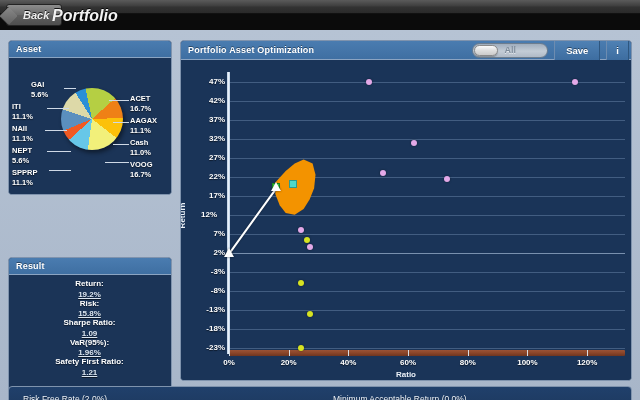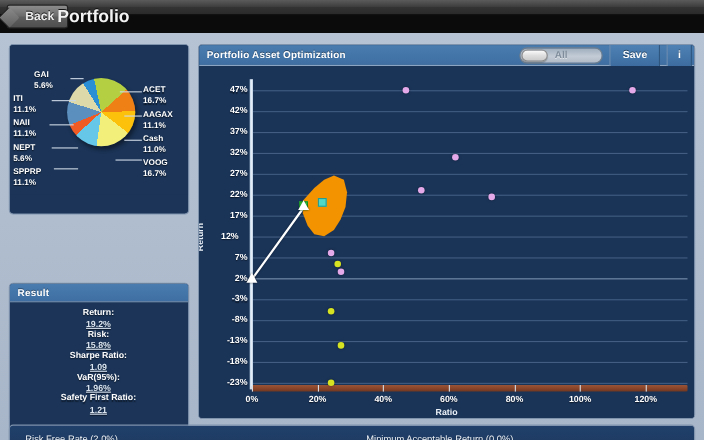--- a/index.html
+++ b/index.html
@@ -9,20 +9,21 @@
     font-family: "Liberation Sans", sans-serif;
     background: #0b0b0b;
   }
   #app { position: relative; width: 640px; height: 400px; }
 
   
   .navbar {
     position: absolute; left: 0; top: 0; width: 640px; height: 14px;
     background: linear-gradient(to bottom, #5b5b5b 0%, #3d3d3d 48%, #333333 52%, #2a2a2a 100%);
     border-bottom: 1px solid #111;
+    font-style: italic;
   }
   .back-btn {
     position: absolute; left: 6px; top: 4px; height: 22px;
     padding: 0 12px 0 16px;
     display: flex; align-items: center;
     font-size: 11px; font-weight: bold; color: #ededed;
     text-shadow: 0 -1px 0 rgba(0,0,0,.8);
     background: linear-gradient(to bottom, #8d8d8d 0%, #6b6b6b 48%, #5e5e5e 52%, #4e4e4e 100%);
     border: 1px solid #242424; border-radius: 3px 3px 3px 3px;
     cursor: pointer;
@@ -203,20 +204,23 @@
   <div class="navbar">
     <div class="back-btn">
       <span>Back</span>
     </div>
     <div class="nav-title">Portfolio</div>
   </div>
 
   <div class="page">
 
     <div class="panel" id="asset-panel">
+      <div class="panel-hdr">
+        <span class="panel-hdr-title">Asset</span>
+      </div>
       <div class="panel-body">
         <div class="pie-wrap">
           <div class="pie" id="pie-el" style="background: conic-gradient(from -12deg, rgb(181, 207, 67) 0deg, rgb(181, 207, 67) 60.12deg, rgb(239, 128, 22) 60.12deg, rgb(239, 128, 22) 100.08deg, rgb(252, 193, 10) 100.08deg, rgb(252, 193, 10) 139.68deg, rgb(242, 240, 122) 139.68deg, rgb(242, 240, 122) 199.8deg, rgb(103, 199, 232) 199.8deg, rgb(103, 199, 232) 239.76deg, rgb(240, 90, 35) 239.76deg, rgb(240, 90, 35) 259.92deg, rgb(91, 143, 190) 259.92deg, rgb(91, 143, 190) 299.88deg, rgb(221, 217, 168) 299.88deg, rgb(221, 217, 168) 339.84deg, rgb(43, 143, 214) 339.84deg, rgb(43, 143, 214) 360deg);"></div>
           <div id="pie-leaders">
               <div class="leader" style="left: 100px; top: 42px; width: 20px;"></div>
               <div class="leader" style="left: 104px; top: 64px; width: 16px;"></div>
               <div class="leader" style="left: 104px; top: 86px; width: 16px;"></div>
               <div class="leader" style="left: 96px; top: 104px; width: 24px;"></div>
               <div class="leader" style="left: 40px; top: 112px; width: 22px;"></div>
               <div class="leader" style="left: 38px; top: 93px; width: 24px;"></div>

